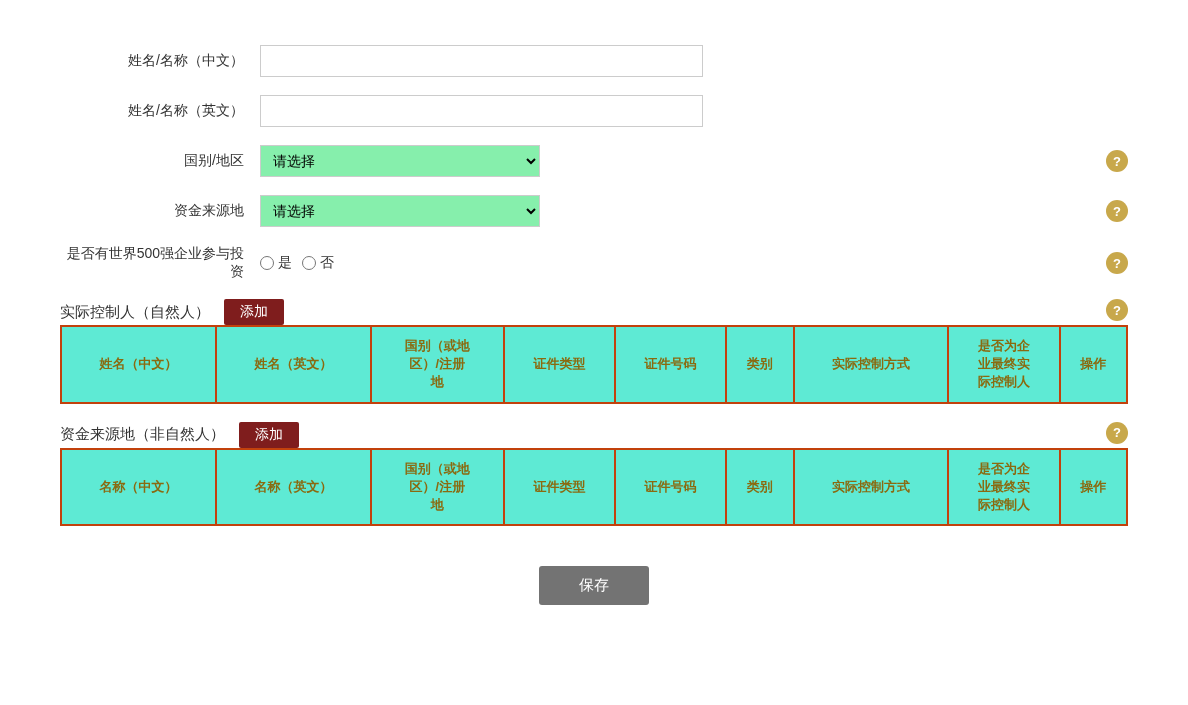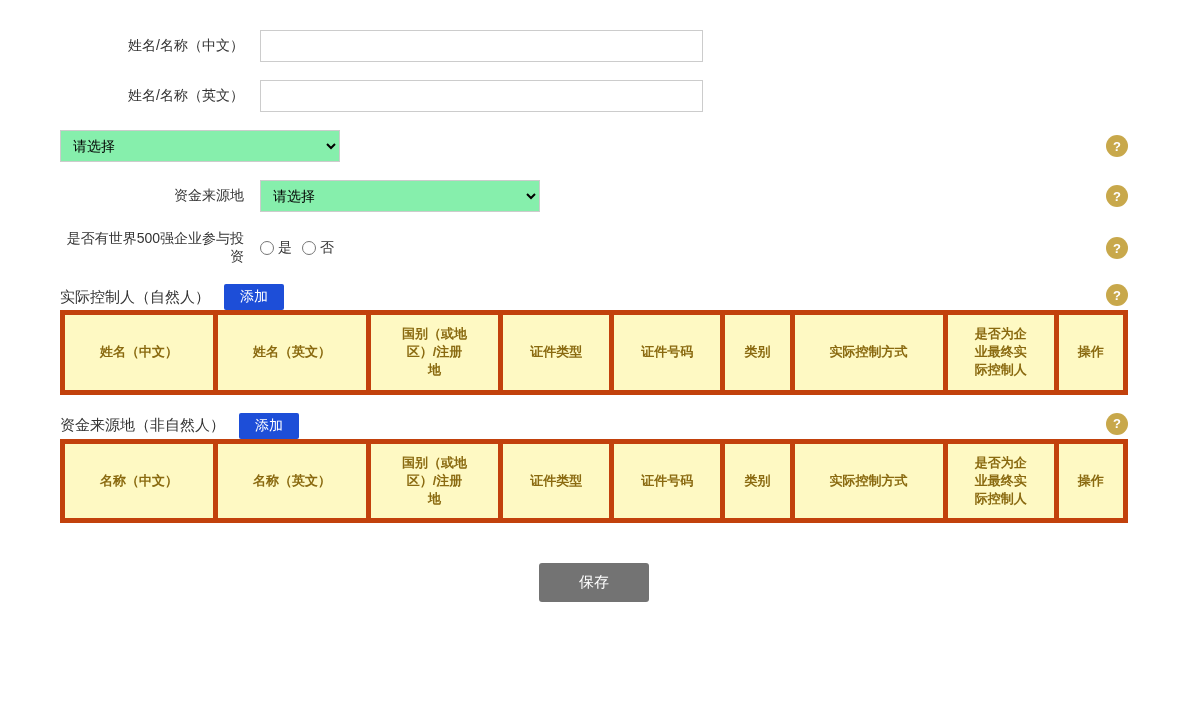--- a/index.html
+++ b/index.html
@@ -9,20 +9,21 @@
       color: #333;
       font-size: 14px;
       min-height: 705px;
       display: flex;
       align-items: flex-start;
       justify-content: center;
     }
     .container {
       width: 1188px;
       padding: 30px 60px 40px 60px;
+      margin-top: 15px;
     }
 
     
     .form-row {
       display: flex;
       align-items: center;
       margin-bottom: 18px;
     }
     .form-label {
       width: 200px;
@@ -85,45 +86,45 @@
       cursor: pointer;
       width: 14px;
       height: 14px;
     }
     .section-title {
       font-size: 15px;
       color: #333;
       font-weight: normal;
     }
     .add-btn {
-      background: #1d4ed8;
+      background: #7f1d1d;
       color: #fff;
       border: none;
       padding: 4px 16px;
       font-size: 14px;
       cursor: pointer;
       border-radius: 2px;
       margin-left: 14px;
     }
 
     
     .data-table {
       width: 100%;
       border-collapse: collapse;
       margin-bottom: 18px;
       border: 1px solid #e0d5b8;
     }
     .data-table th {
-      background: #fef9c3;
+      background: #5eead4;
       color: #8a6a10;
       font-weight: bold;
       font-size: 13px;
       text-align: center;
       padding: 10px 6px;
-      border: 5px solid #c2410c;
+      border: 2px solid #c2410c;
       line-height: 1.4;
     }
 
     
     .bottom-buttons {
       display: flex;
       justify-content: center;
       gap: 40px;
       margin-top: 40px;
     }
@@ -159,20 +160,21 @@
     <div class="spacer"></div>
   </div>
 
   <div class="form-row">
     <label class="form-label">姓名/名称（英文）</label>
     <input class="form-input" type="text" value="" style="">
     <div class="spacer"></div>
   </div>
 
   <div class="form-row">
+    <label class="form-label">国别/地区</label>
     <select class="form-select">
       <option value="">请选择</option>
     </select>
     <div class="spacer"></div>
     <div class="help-icon">?</div>
   </div>
 
   <div class="form-row">
     <label class="form-label">资金来源地</label>
     <select class="form-select">

